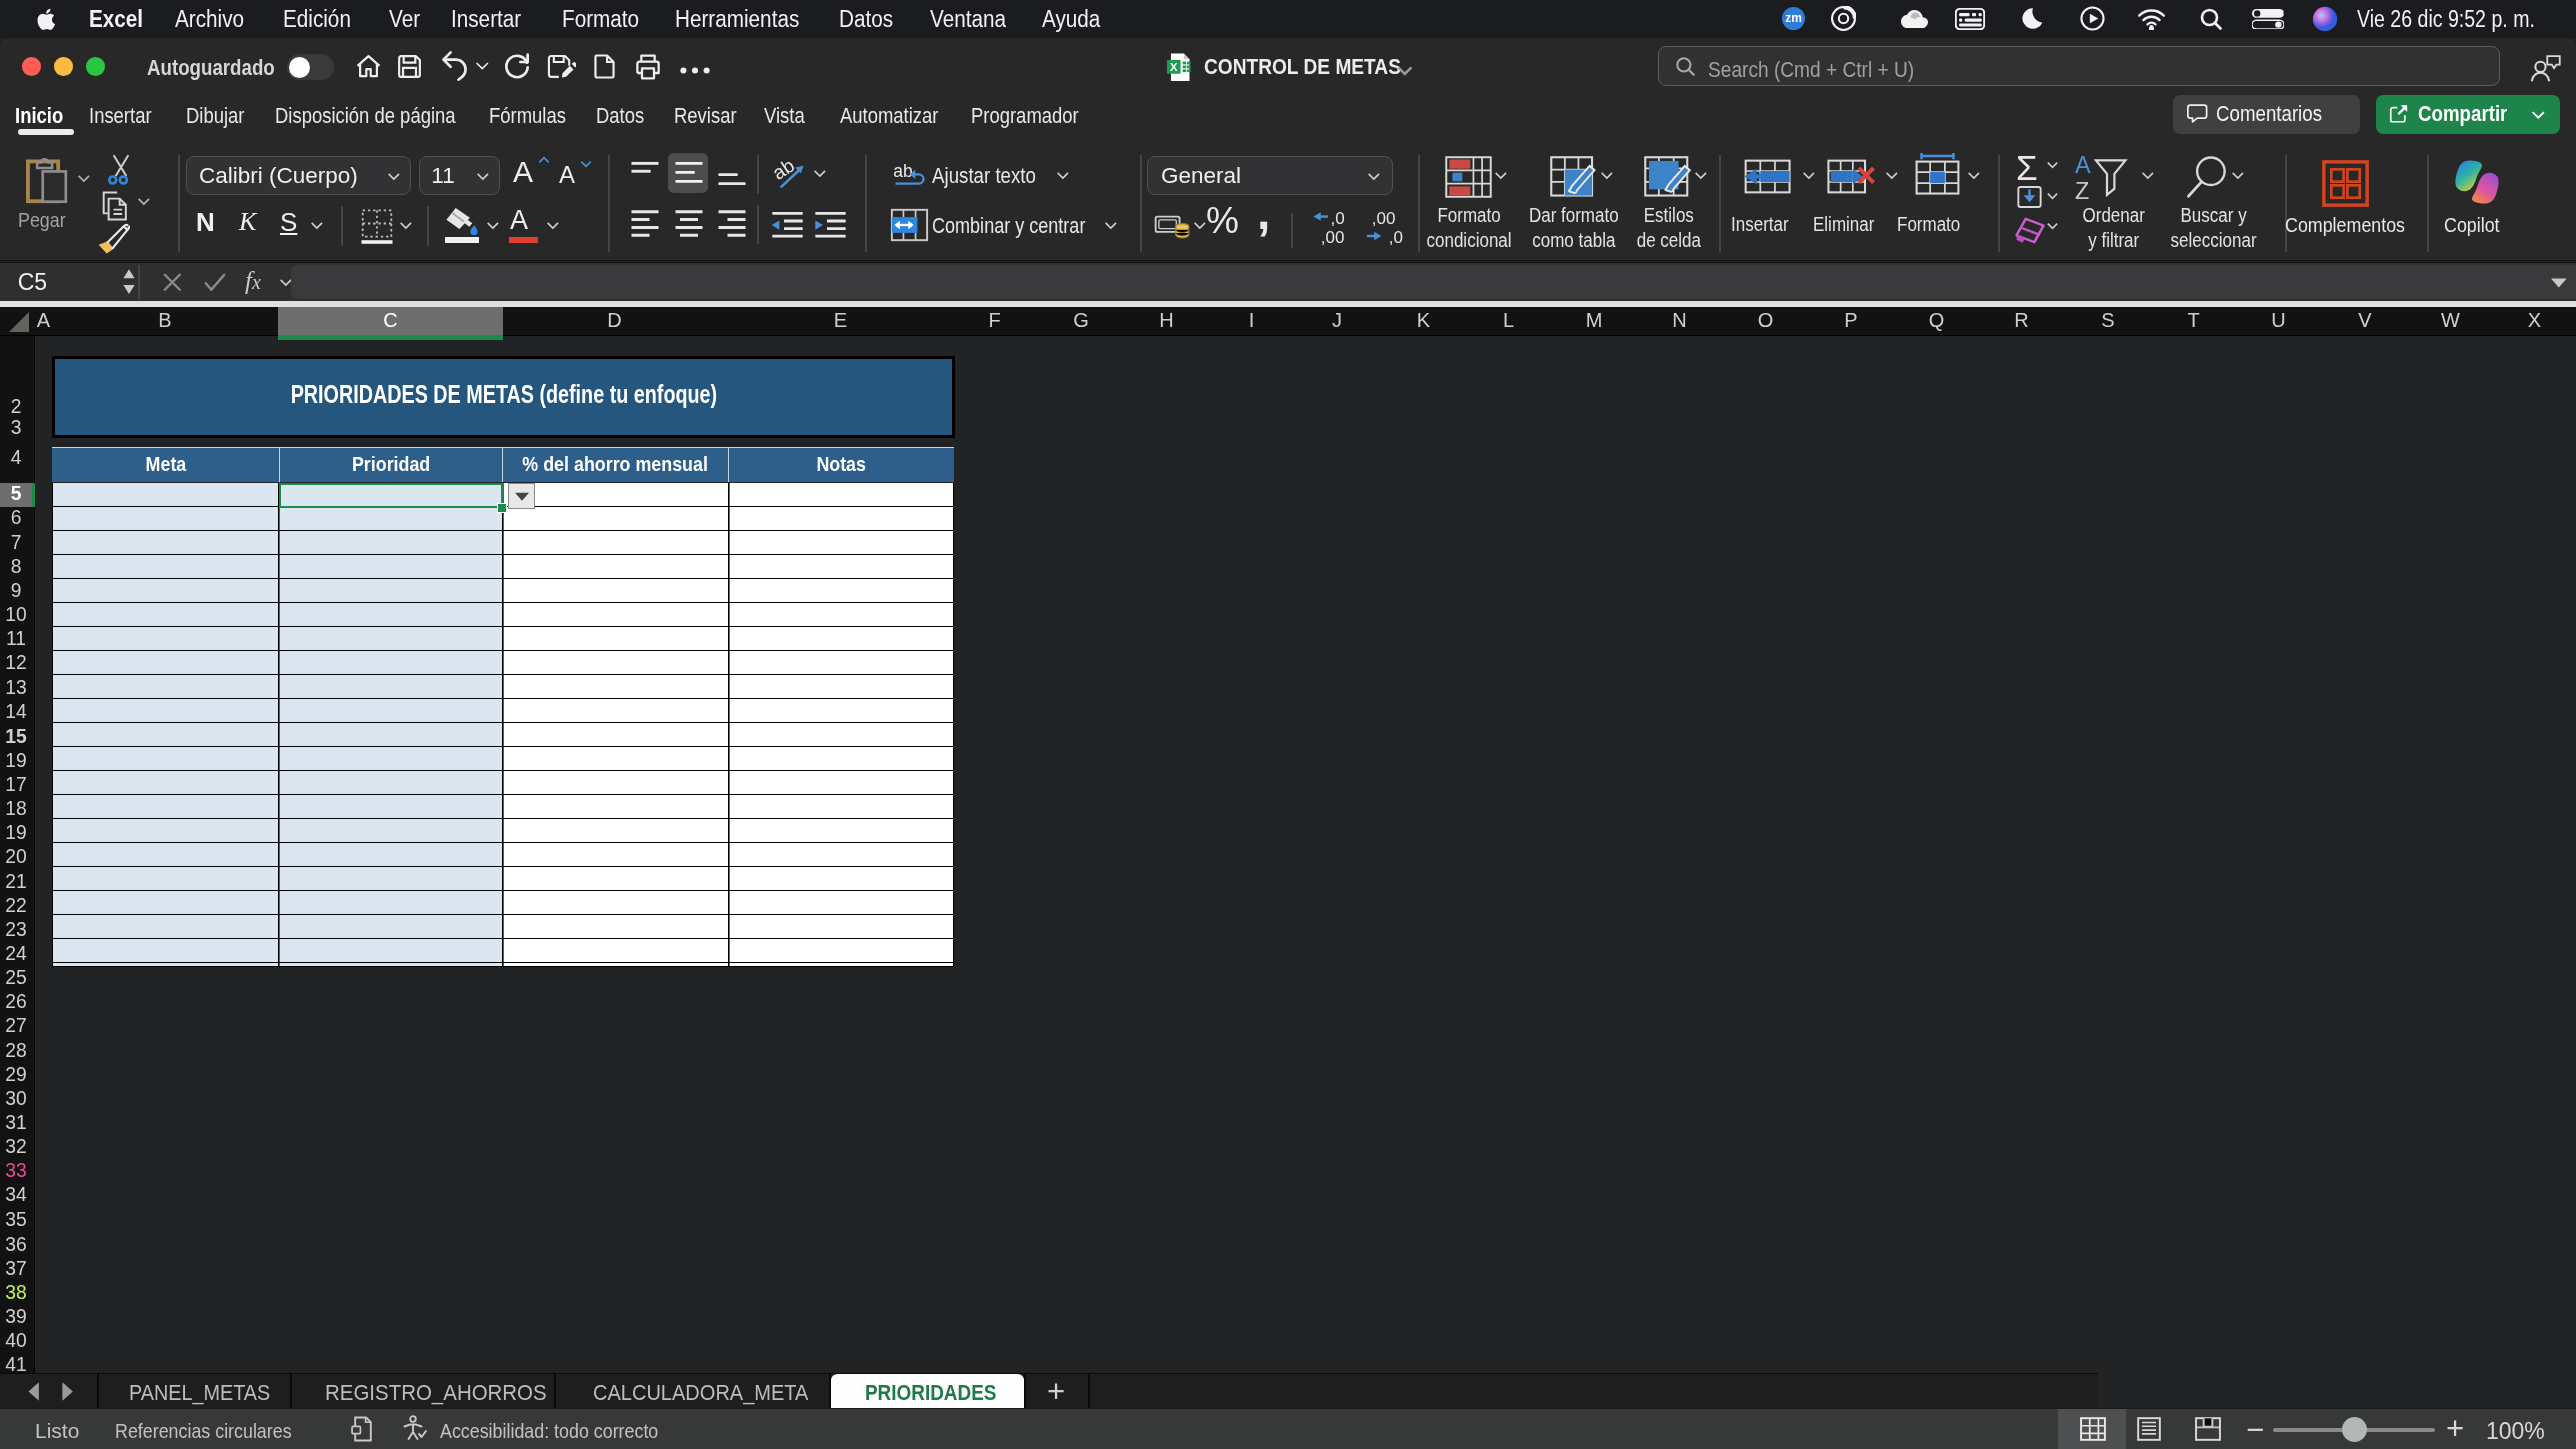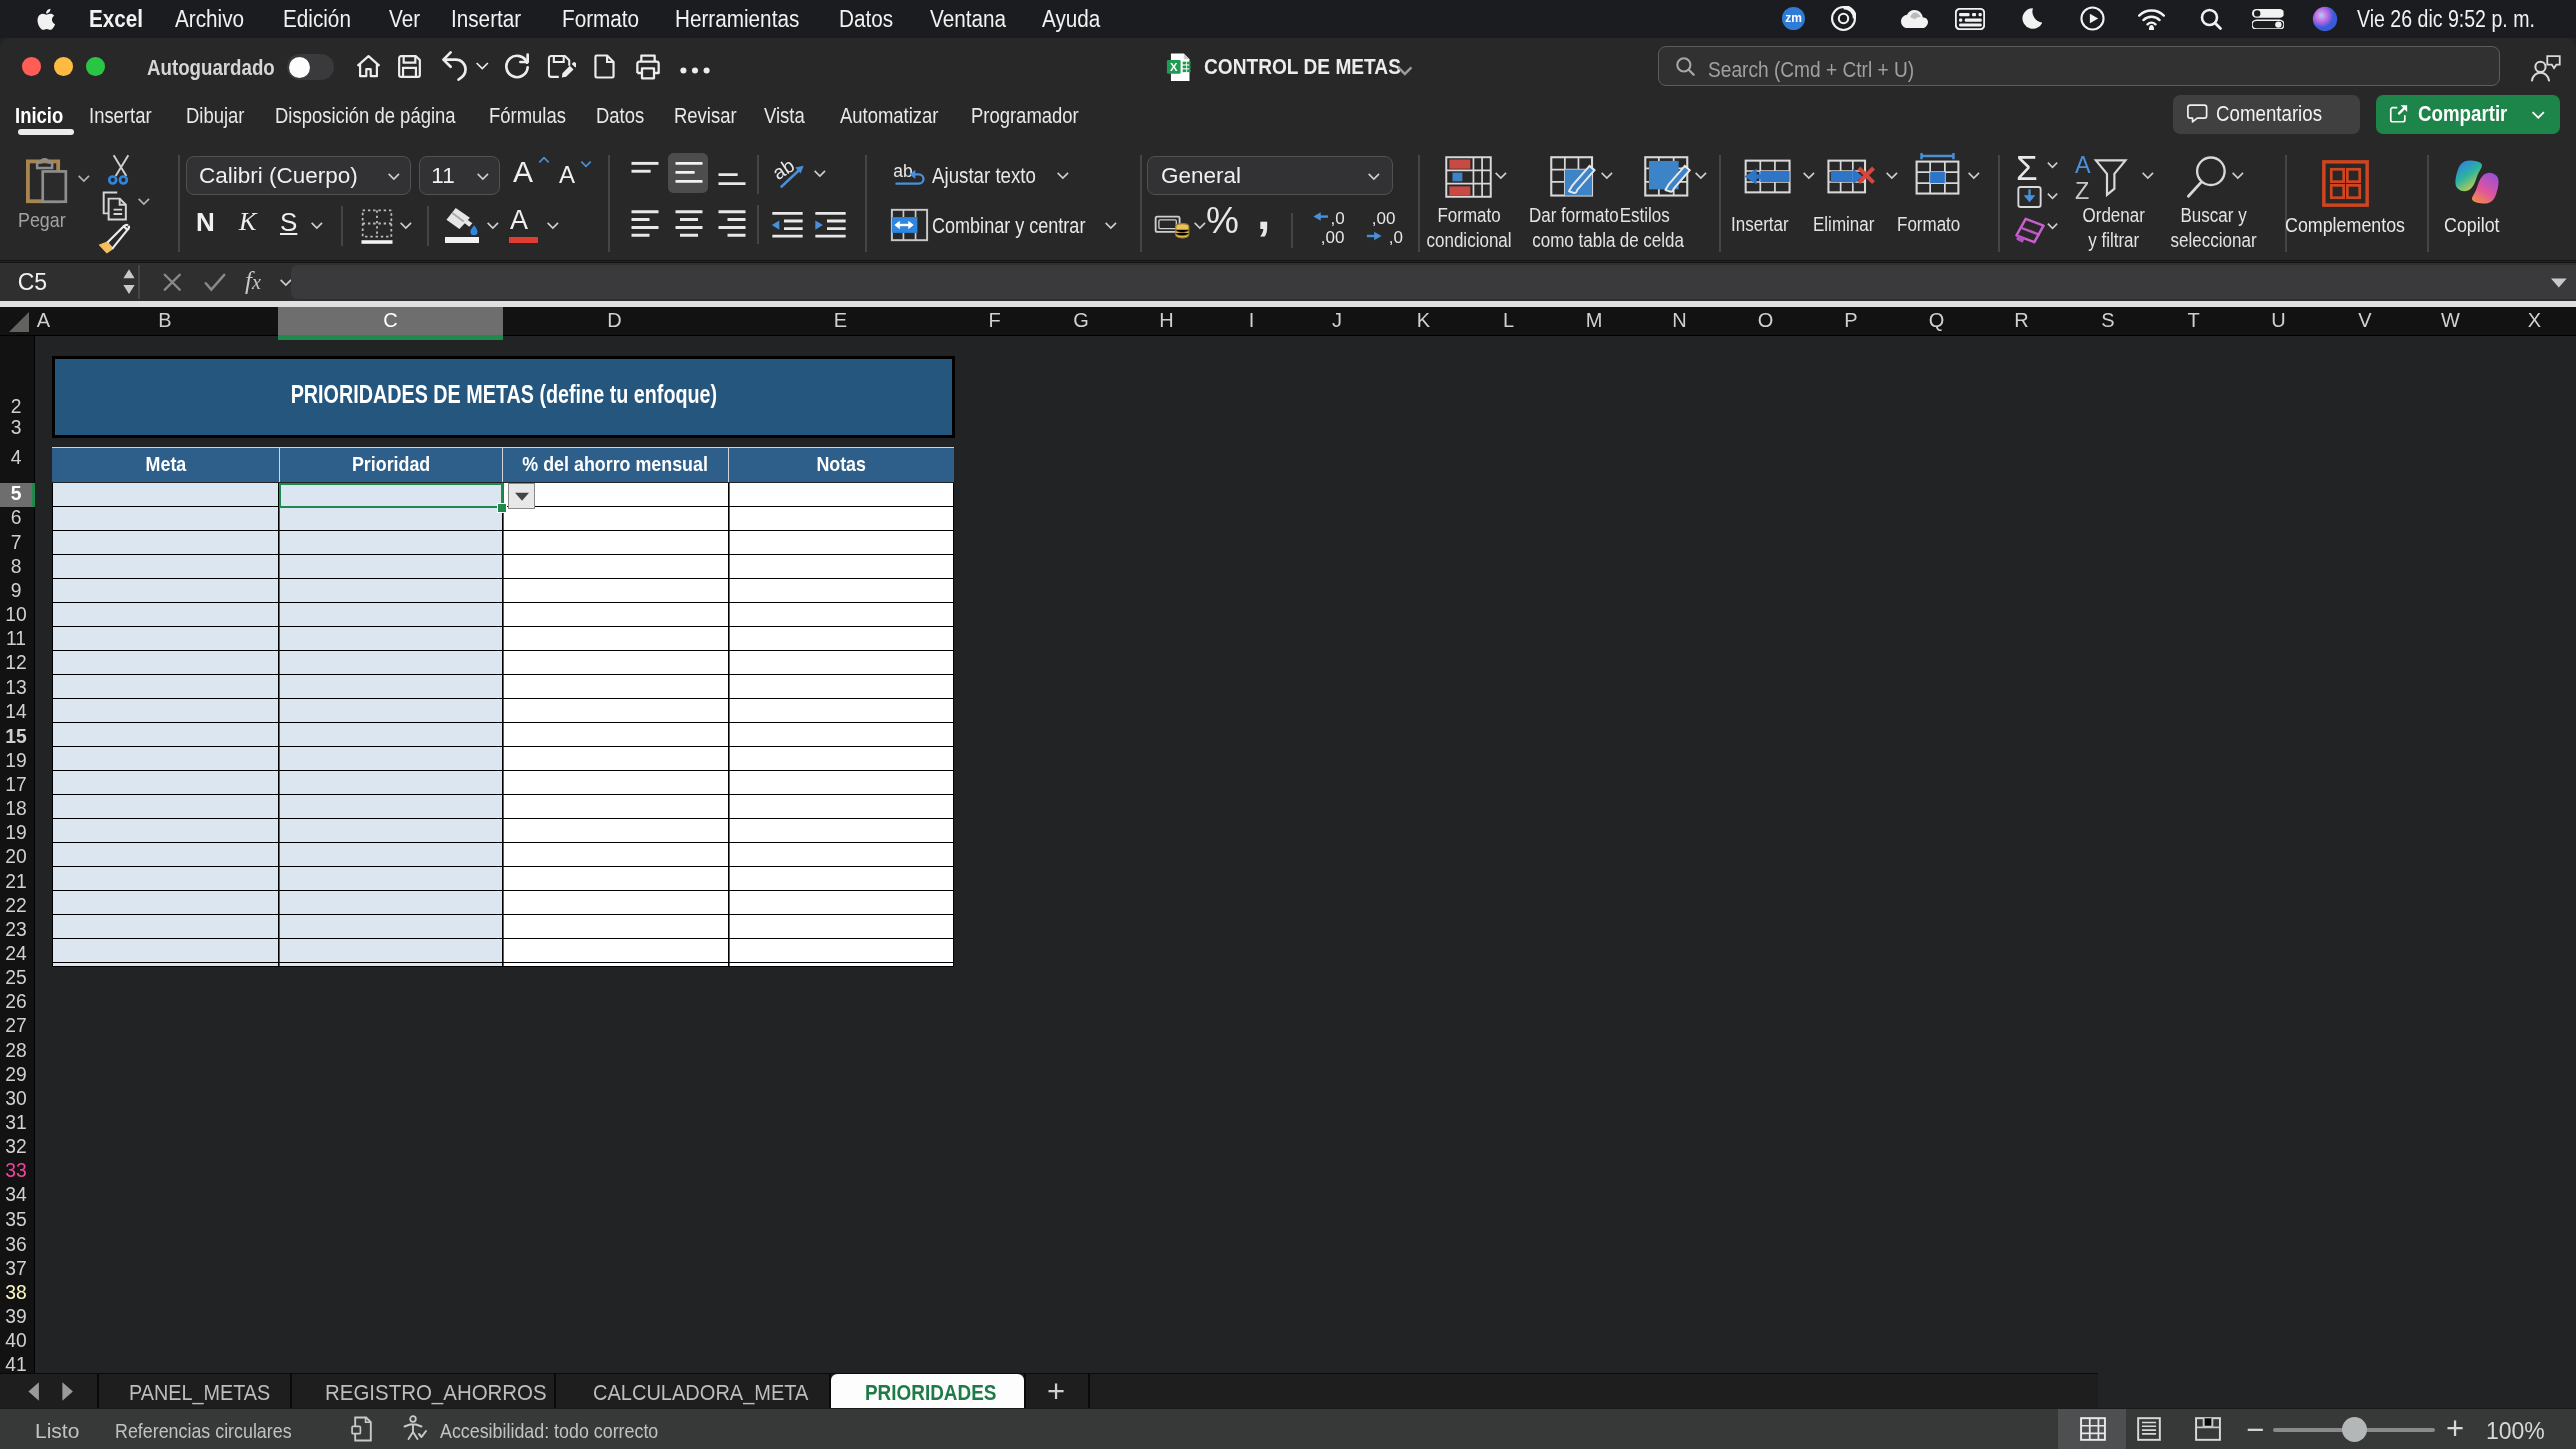--- a/index.html
+++ b/index.html
@@ -422,21 +422,21 @@
 <div class="abs" style="left:1507px;top:53px;width:134px;text-align:center;font-size:20px;color:#e3e3e3;line-height:25px"><span class="cxc" style="display:inline-block">Dar formato<br>como tabla</span></div>
 <svg class="abs" style="left:1644px;top:6.4px" width="47" height="42" viewBox="0 0 38 34">
       <rect x="1" y="1" width="34" height="31" fill="none" stroke="#d8d8d8" stroke-width="1.7"></rect>
       <path stroke="#d8d8d8" stroke-width="1.4" d="M1 10h34M1 21h34M12 1v31M24 1v31"></path>
       <rect x="4" y="4" width="24" height="23" fill="#3c83c8"></rect>
       <path fill="#3c83c8" stroke="#e8e8e8" stroke-width="1.6" d="M22 29c-2 0-4-2-5-1l3-5 13-15 4 3.5-13 15c-0.5 1.5-0.5 2.5-2 2.5z"></path>
     </svg>
 <svg class="abs" style="left:1694px;top:21px" width="13.7" height="8.9" viewBox="0 0 18 12">
       <path fill="none" stroke="#cfcfcf" stroke-width="2.2" d="M2 2.5 9 9.5 16 2.5"></path>
     </svg>
-<div class="abs" style="left:1614px;top:53px;width:109px;text-align:left;font-size:20px;color:#e3e3e3;line-height:25px"><span class="cxc" style="display:inline-block">Estilos<br>de celda</span></div>
+<div class="abs" style="left:1614px;top:53px;width:109px;text-align:center;font-size:20px;color:#e3e3e3;line-height:25px"><span class="cxc" style="display:inline-block">Estilos<br>de celda</span></div>
 <div class="vsep" style="left:1719px"></div>
 
 <svg class="abs" style="left:1742px;top:8px" width="50" height="37" viewBox="0 0 41 30">
       <rect x="3" y="2" width="36" height="26" fill="none" stroke="#d8d8d8" stroke-width="1.7"></rect>
       <path stroke="#d8d8d8" stroke-width="1.4" d="M3 10.5h36M3 19.5h36M15 2v26M27 2v26"></path>
       <rect x="15" y="10.5" width="24" height="9" fill="#2e75c8"></rect>
       <path stroke="#2e75c8" stroke-width="3.4" d="M30 15H7"></path>
       <path fill="#2e75c8" d="M2 15l10-6.5v13z"></path>
     </svg>
 <svg class="abs" style="left:1802px;top:21px" width="13.7" height="8.9" viewBox="0 0 18 12">
@@ -620,21 +620,21 @@
 <span class="rl" style="top:704px;color:#d0d0d0;font-weight:400">28</span>
 <span class="rl" style="top:728px;color:#d0d0d0;font-weight:400">29</span>
 <span class="rl" style="top:752px;color:#d0d0d0;font-weight:400">30</span>
 <span class="rl" style="top:776px;color:#d0d0d0;font-weight:400">31</span>
 <span class="rl" style="top:800px;color:#d0d0d0;font-weight:400">32</span>
 <span class="rl" style="top:824px;color:#ec4899;font-weight:400">33</span>
 <span class="rl" style="top:848px;color:#d0d0d0;font-weight:400">34</span>
 <span class="rl" style="top:873px;color:#d0d0d0;font-weight:400">35</span>
 <span class="rl" style="top:898px;color:#d0d0d0;font-weight:400">36</span>
 <span class="rl" style="top:922px;color:#d0d0d0;font-weight:400">37</span>
-<span class="rl" style="top:946px;color:#fef9c3;font-weight:400">38</span>
+<span class="rl" style="top:946px;color:#bef264;font-weight:400">38</span>
 <span class="rl" style="top:970px;color:#d0d0d0;font-weight:400">39</span>
 <span class="rl" style="top:994px;color:#d0d0d0;font-weight:400">40</span>
 <span class="rl" style="top:1018px;color:#d0d0d0;font-weight:400">41</span>
 </div>
 
 <div class="abs" style="left:52px;top:53px;width:903px;height:82px;background:#25567e;border:3.2px solid #000"></div>
 <div class="abs" style="left:52px;top:53px;width:903px;height:82px;line-height:76px;text-align:center;color:#fff;font-weight:bold;font-size:25px"><span style="display:inline-block;transform:scaleX(0.79);white-space:nowrap">PRIORIDADES DE METAS (define tu enfoque)</span></div>
 <div class="abs" style="left:52px;top:144px;width:902px;height:35px;background:#2e5f8a;border-top:1.6px solid #cdd4dc"></div>
 <div class="abs" style="left:52px;top:144px;width:227px;height:35px;text-align:center;line-height:34px;color:#fff;font-weight:bold;font-size:21px"><span class="cxc" style="display:inline-block">Meta</span></div>
 <div class="abs" style="left:279px;top:144px;width:224px;height:35px;text-align:center;line-height:34px;color:#fff;font-weight:bold;font-size:21px;border-left:1.6px solid #cdd4dc"><span class="cxc" style="display:inline-block">Prioridad</span></div>

